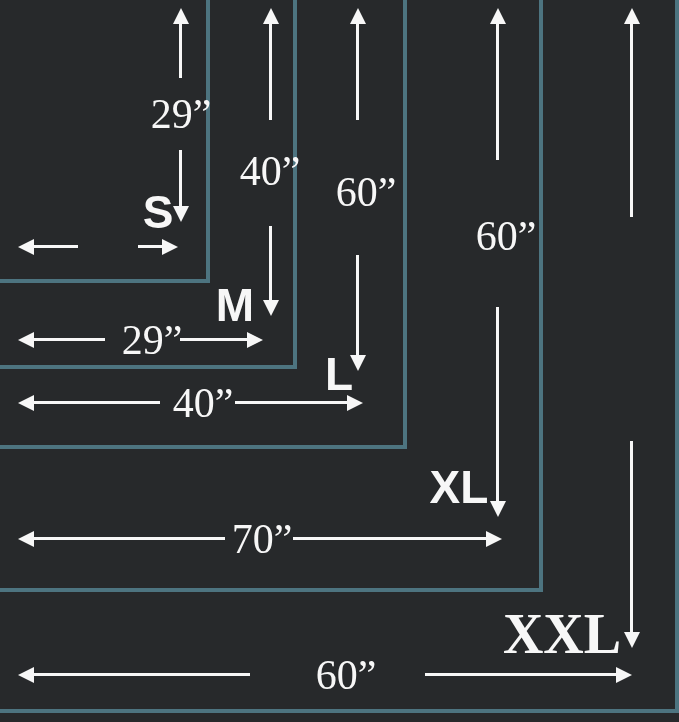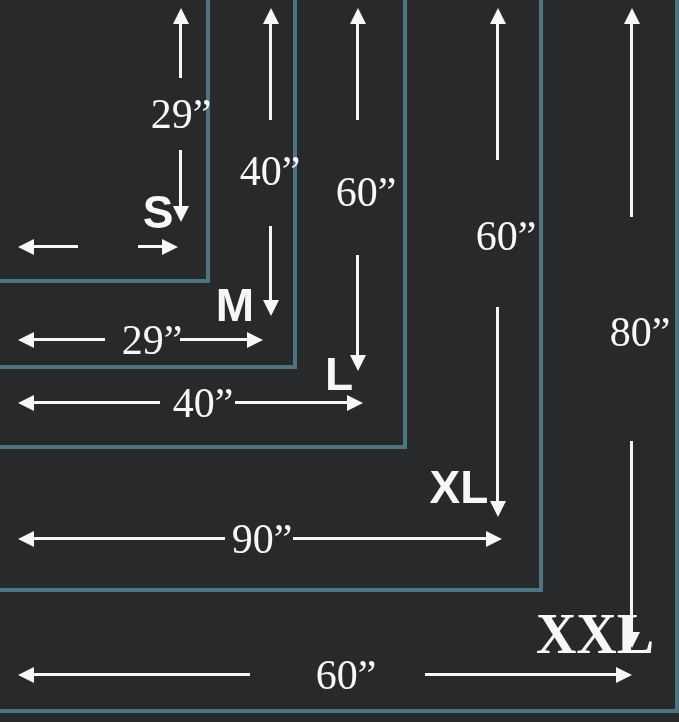--- a/index.html
+++ b/index.html
@@ -108,31 +108,30 @@
   <div class="hu" style="left:490px; top:8px;"></div>
   <div class="vl" style="left:496px; top:22px;  height:138px;"></div>
   <div class="lbl num" style="left:506px; top:236px;">60”</div>
   <div class="vl" style="left:496px; top:307px; height:195px;"></div>
   <div class="hd" style="left:490px; top:501px;"></div>
 
   <div class="lbl letter" style="left:459px; top:487px;">XL</div>
 
   <div class="hle" style="left:18px; top:531px;"></div>
   <div class="hl" style="left:32px;  top:537px; width:193px;"></div>
-  <div class="lbl num" style="left:262px; top:539px;">90”</div>
+  <div class="lbl num" style="left:262px; top:539px;">70”</div>
   <div class="hl" style="left:293px; top:537px; width:193px;"></div>
   <div class="hri" style="left:486px; top:531px;"></div>
 
   <div class="hu" style="left:624px; top:8px;"></div>
   <div class="vl" style="left:630px; top:22px;  height:195px;"></div>
-  <div class="lbl num" style="left:640px; top:332px;">80”</div>
   <div class="vl" style="left:630px; top:441px; height:192px;"></div>
   <div class="hd" style="left:624px; top:632px;"></div>
 
-  <div class="lbl letter-xxl" style="left:595px; top:634px;">XXL</div>
+  <div class="lbl letter-xxl" style="left:562px; top:634px;">XXL</div>
 
   <div class="hle" style="left:18px; top:667px;"></div>
   <div class="hl" style="left:32px;  top:673px; width:218px;"></div>
   <div class="lbl num" style="left:346px; top:675px;">60”</div>
   <div class="hl" style="left:425px; top:673px; width:191px;"></div>
   <div class="hri" style="left:616px; top:667px;"></div>
 
 </div>
 
 </body></html>

